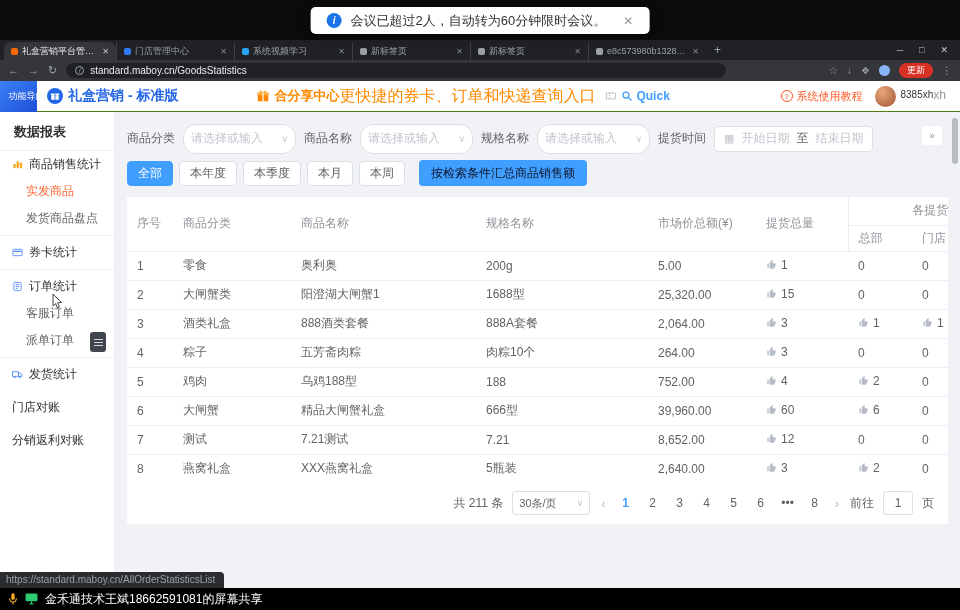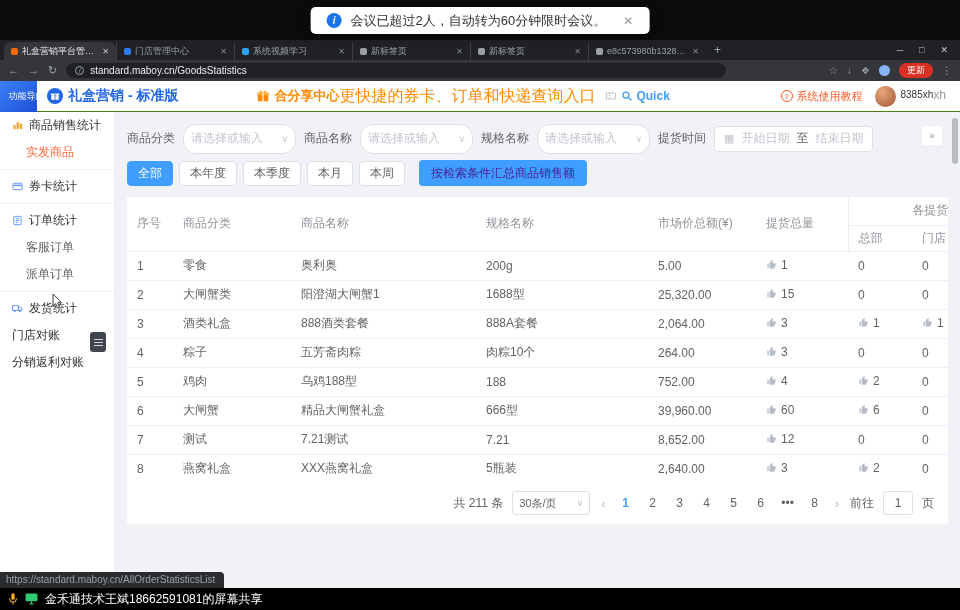--- a/index.html
+++ b/index.html
@@ -61,21 +61,21 @@
   .u-col { display:flex; flex-direction:row; line-height:1.15; }
   .u-name { font-size:10px; color:#333; }
   .u-tag { font-size:12px; color:#999;text-align:right; }
 
   
   .app-body { display:flex; height:476px; }
   .sidebar { width:114px; background:#fff; flex:none; position:relative; }
   .sb-title { font-size:13px; font-weight:bold; color:#303133; padding:11px 14px 9px; border-bottom:1px solid #f0f0f2; }
   .sb-item { height:27px; display:flex; align-items:center; font-size:12px; cursor:pointer; }
   .sb-section { gap:6px; padding:0 12px; color:#303133; }
-  .sb-plain { padding:0 12px; color:#303133; }
+  .sb-plain { padding:0 12px; color:#303133;margin-top:6px; }
   .sb-sub { padding:0 12px 0 26px; color:#606266; }
   .sb-sub.active { color:#ff6633; }
   .sb-sub.selected { background:#ececee; }
   .sb-ic { display:flex; align-items:center; }
   .sb-divider { height:1px; background:#f0f0f2; margin:3px 0; }
   .sb-handle { position:absolute; right:8px; top:220px; width:16px; height:20px; background:#40444d; border-radius:3px;
                display:flex; align-items:center; justify-content:center; }
   .hamb { width:9px; height:1px; background:#d4d7db; box-shadow:0 -3px 0 #d4d7db, 0 3px 0 #d4d7db; display:block; }
 
   .main { flex:1; background:#f0f2f5; padding:13px 12px 0 13px; position:relative; overflow:hidden; }
@@ -95,21 +95,21 @@
 
   .actions-row { margin-top:9px; display:flex; gap:8px; }
   .btn { height:26px; border-radius:4px; font-size:12px; display:flex; align-items:center; padding:0 15px; cursor:pointer; }
   .btn-primary { background:#409eff; color:#fff; }
   .btn-export { background:#fdf6ec; color:#e6a23c; border:1px solid #f5dab1; }
 
   .quick-row { margin-top:8px; display:flex; gap:6px; align-items:center; }
   .chip { height:25px; padding:0 10px; background:#fff; border:1px solid #dcdfe6; border-radius:4px; font-size:12px;
           color:#606266; display:flex; align-items:center; cursor:pointer;font-family:Liberation Serif, serif; }
   .chip.active { background:#409eff; border-color:#409eff; color:#fff; }
-  .btn-summary { margin-left:8px; background:#409eff; color:#4c1d95; font-size:12px; height:26px; padding:0 12px;
+  .btn-summary { margin-left:8px; background:#409eff; color:#0f172a; font-size:12px; height:26px; padding:0 12px;
                  border-radius:4px; display:flex; align-items:center; }
 
   .card { margin-top:11px; background:#fff; }
   .table-wrap { height:285px; overflow:hidden; }
   table { border-collapse:collapse; table-layout:fixed; width:909px; font-size:12px; }
   th,td { text-align:left; padding:0 10px; border-bottom:1px solid #ebeef5; white-space:nowrap; overflow:hidden; }
   th { color:#909399; font-weight:normal; }
   td { color:#606266; }
   thead tr:first-child th { height:28px; }
   thead tr:last-child th { height:26px; }
@@ -259,33 +259,37 @@
       <span class="avatar"></span>
       <span class="u-col">
         <span class="u-name">8385xh</span>
         <span class="u-tag">xh</span>
       </span>
     </div>
   </div>
 
   <div class="app-body">
     <div class="sidebar">
+      <div class="sb-title">数据报表</div>
       <div id="sb-items">
           <div class="sb-item sb-section">
             <span class="sb-ic">
               <svg width="11" height="11" viewBox="0 0 24 24">
                 <rect x="3" y="11" width="5" height="9" rx="1" fill="#f5a623"></rect>
                 <rect x="10" y="5" width="5" height="15" rx="1" fill="#f5a623"></rect>
                 <rect x="17" y="8" width="5" height="12" rx="1" fill="#f5a623"></rect>
               </svg>
             </span>
             <span>商品销售统计</span>
           </div>
           <div class="sb-item sb-sub active">
             <span>实发商品</span>
+          </div>
+          <div class="sb-item sb-sub">
+            <span>发货商品盘点</span>
           </div>
           <div class="sb-divider"></div>
           <div class="sb-item sb-section">
             <span class="sb-ic">
               <svg width="11" height="11" viewBox="0 0 24 24">
                 <rect x="2" y="5" width="20" height="14" rx="2" fill="none" stroke="#5b8ff9" stroke-width="2"></rect>
                 <rect x="3" y="8" width="18" height="3" fill="#5b8ff9"></rect>
               </svg>
             </span>
             <span>券卡统计</span>

